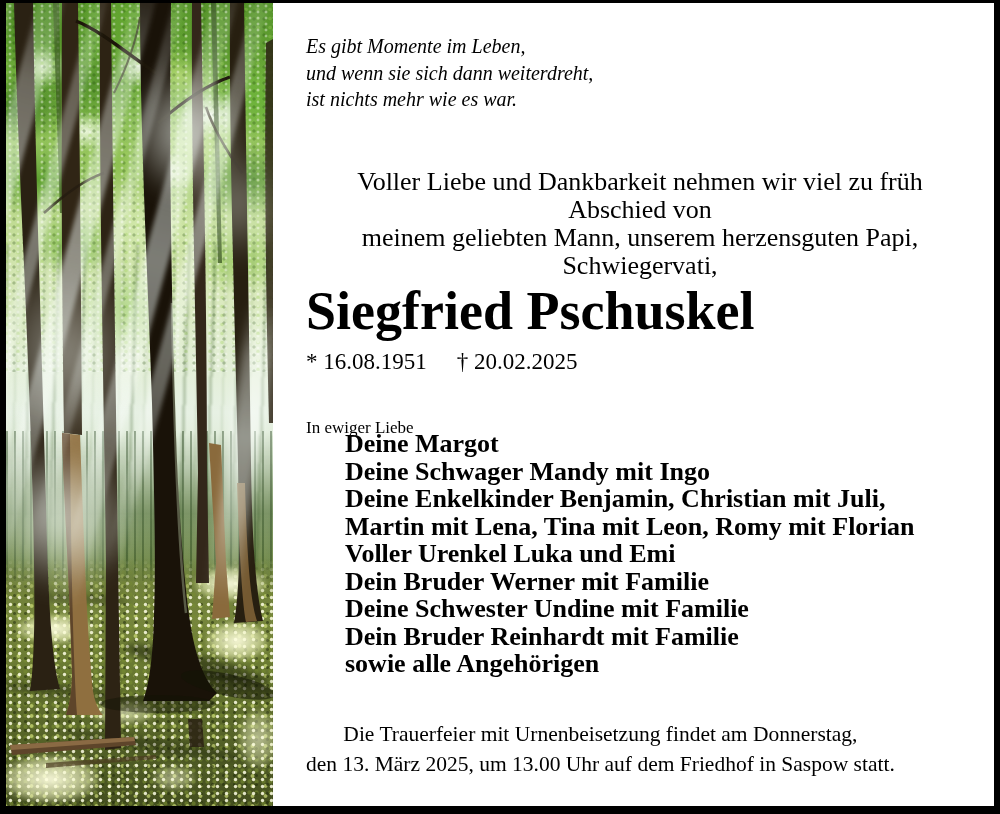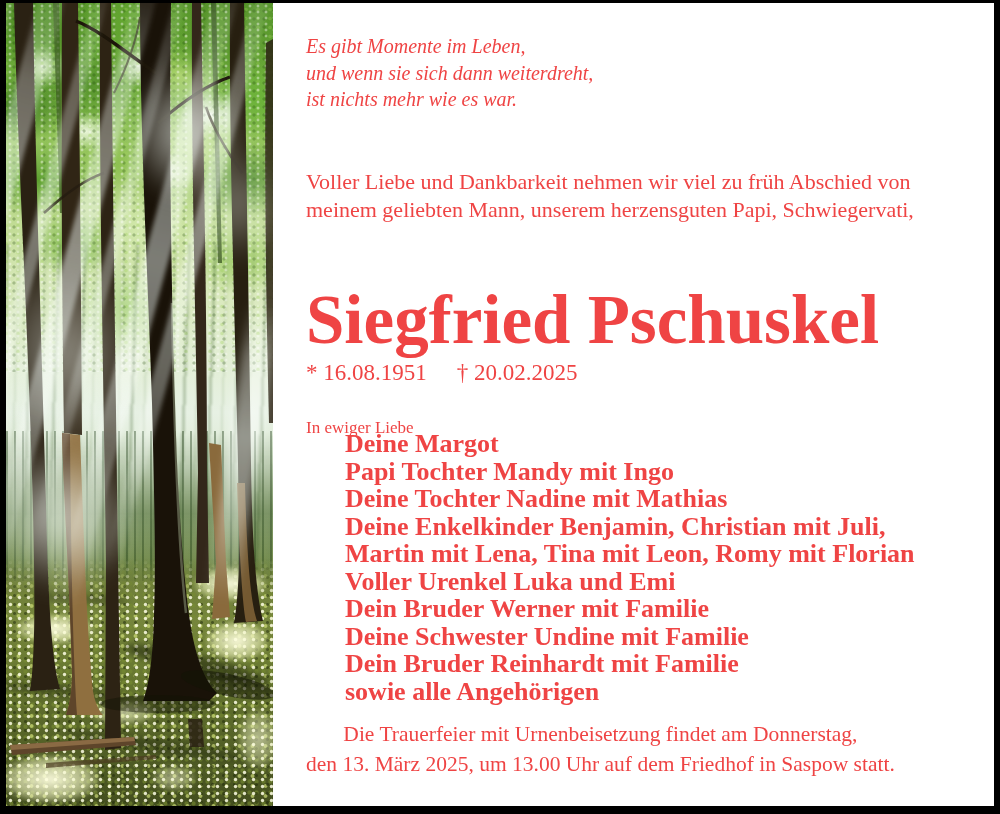--- a/index.html
+++ b/index.html
@@ -1,18 +1,18 @@
 <!DOCTYPE html>
 <html lang="de"><head>
 <meta charset="utf-8">
 <title>Traueranzeige</title>
 <style>
   html,body{margin:0;padding:0;background:#fff;}
   .sheet{position:relative;width:1000px;height:814px;background:#000;overflow:hidden;
-         font-family:"Liberation Serif","DejaVu Serif",serif;color:#ef4444;}
+         font-family:"Liberation Serif","DejaVu Serif",serif;color:#000000;}
   .inner{position:absolute;top:3px;left:6px;right:6px;bottom:8px;background:#fff;}
 
   
   .photo{position:absolute;left:0;top:0;width:267px;height:803px;overflow:hidden;background:#6aa837;}
   .photo>*{position:absolute;}
   .ph-base{inset:0;background:linear-gradient(180deg,
       #55922a 0%, #63a433 5%, #76b240 11%, #94c45c 18%, #bcd98d 26%,
       #d6e7b4 34%, #e2eed2 43%, #e7f1e4 51%, #dce9d2 58%, #bfd3a2 64%,
       #8aa05c 70%, #556a2c 77%, #46561f 84%, #4d5c23 100%);}
   .ph-blobs{inset:0;background-image:
@@ -91,23 +91,23 @@
       rgba(244,250,244,.85), rgba(244,250,244,0) 70%);}
   .h1{left:-10px;top:250px;width:140px;height:200px;opacity:.6;}
   .h2{left:120px;top:60px;width:120px;height:140px;opacity:.8;filter:blur(10px);}
   .h3{left:-20px;top:440px;width:150px;height:150px;opacity:.85;filter:blur(12px);}
   .h4{left:185px;top:140px;width:90px;height:120px;opacity:.5;}
 
   
   .text-col{position:absolute;left:300px;top:0;width:668px;height:100%;}
   .text-col>div{position:absolute;left:0;}
   .poem{top:30px;font-style:italic;font-size:20px;line-height:26.5px;}
-  .intro{top:165px;font-size:22px;line-height:28px;}
-  .name{top:288px;font-size:69px;line-height:58px;font-weight:bold;white-space:nowrap;}
-  .dates{top:345px;font-size:23px;line-height:28px;display:flex;column-gap:30px;margin-top:11px;}
+  .intro{top:165px;font-size:26px;line-height:28px;text-align:center;}
+  .name{top:279px;font-size:54px;line-height:58px;font-weight:bold;white-space:nowrap;}
+  .dates{top:345px;font-size:23px;line-height:28px;display:flex;column-gap:30px;}
   .closing{top:411px;font-size:17px;line-height:27px;}
   .mourners{top:427px;font-size:26px;line-height:27.5px;font-weight:bold;margin-left:39px;}
   .funeral{top:716px;font-size:21.5px;line-height:30px;text-align:center;}
 </style>
 </head>
 <body>
 
 <div class="sheet">
   <div class="inner">
 
@@ -191,22 +191,21 @@
 
       <div class="dates">
         <span>* 16.08.1951</span>
         <span>† 20.02.2025</span>
       </div>
 
       <div class="closing">In ewiger Liebe</div>
 
       <div class="mourners">
         <div>Deine Margot</div>
-        <div>Papi Tochter Mandy mit Ingo</div>
-        <div>Deine Tochter Nadine mit Mathias</div>
+        <div>Deine Schwager Mandy mit Ingo</div>
         <div>Deine Enkelkinder Benjamin, Christian mit Juli,</div>
         <div>Martin mit Lena, Tina mit Leon, Romy mit Florian</div>
         <div>Voller Urenkel Luka und Emi</div>
         <div>Dein Bruder Werner mit Familie</div>
         <div>Deine Schwester Undine mit Familie</div>
         <div>Dein Bruder Reinhardt mit Familie</div>
         <div>sowie alle Angehörigen</div>
       </div>
 
       <div class="funeral">

